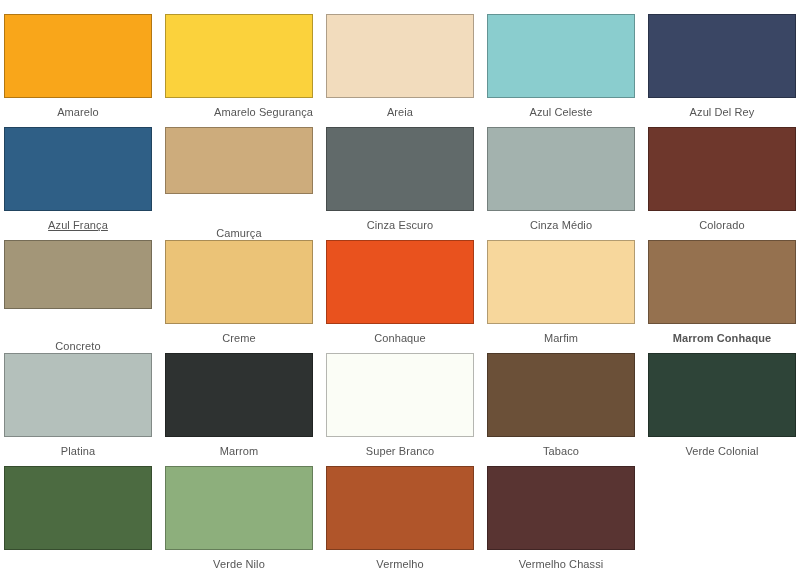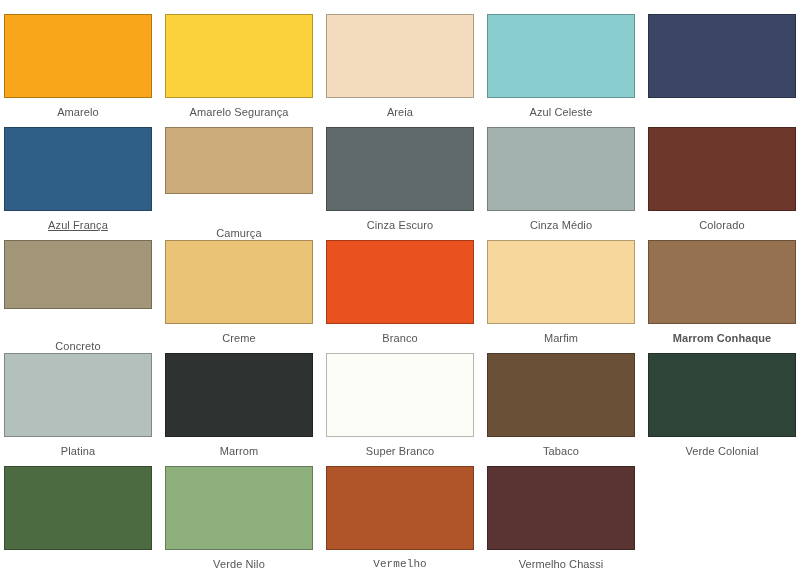--- a/index.html
+++ b/index.html
@@ -50,32 +50,33 @@
 </head>
 <body style="background: rgb(255, 255, 255);">
 
 <div id="palette-grid">
     <div class="swatch-cell">
       <div class="swatch-chip" title="Amarelo" style="background-color: rgb(249, 166, 26); border-color: rgba(0, 0, 0, 0.28);"></div>
       <div class="swatch-label" style="color: rgb(85, 85, 85);">Amarelo</div>
     </div>
     <div class="swatch-cell">
       <div class="swatch-chip" title="Amarelo Segurança" style="background-color: rgb(251, 210, 60); border-color: rgba(0, 0, 0, 0.28);"></div>
-      <div class="swatch-label" style="color: rgb(85, 85, 85);">Amarelo Segurança</div>
+      <div class="swatch-label" style="color: rgb(85, 85, 85); text-align: right;">Amarelo Segurança</div>
     </div>
     <div class="swatch-cell">
       <div class="swatch-chip" title="Areia" style="background-color: rgb(242, 220, 189); border-color: rgba(0, 0, 0, 0.28);"></div>
       <div class="swatch-label" style="color: rgb(85, 85, 85);">Areia</div>
     </div>
     <div class="swatch-cell">
       <div class="swatch-chip" title="Azul Celeste" style="background-color: rgb(138, 205, 206); border-color: rgba(0, 0, 0, 0.28);"></div>
       <div class="swatch-label" style="color: rgb(85, 85, 85);">Azul Celeste</div>
     </div>
     <div class="swatch-cell">
       <div class="swatch-chip" title="Azul Del Rey" style="background-color: rgb(58, 70, 100); border-color: rgba(0, 0, 0, 0.28);"></div>
+      <div class="swatch-label" style="color: rgb(85, 85, 85);">Azul Del Rey</div>
     </div>
     <div class="swatch-cell">
       <div class="swatch-chip" title="Azul França" style="background-color: rgb(47, 95, 134); border-color: rgba(0, 0, 0, 0.28);"></div>
       <div class="swatch-label" style="color: rgb(85, 85, 85); text-decoration: underline;">Azul França</div>
     </div>
     <div class="swatch-cell">
       <div class="swatch-chip" title="Camurça" style="background-color: rgb(205, 172, 124); border-color: rgba(0, 0, 0, 0.28);"></div>
       <div class="swatch-label" style="color: rgb(85, 85, 85); margin-top: 32px;">Camurça</div>
     </div>
     <div class="swatch-cell">
@@ -93,21 +94,21 @@
     <div class="swatch-cell">
       <div class="swatch-chip" title="Concreto" style="background-color: rgb(163, 150, 120); border-color: rgba(0, 0, 0, 0.28);"></div>
       <div class="swatch-label" style="color: rgb(85, 85, 85); margin-top: 30px;">Concreto</div>
     </div>
     <div class="swatch-cell">
       <div class="swatch-chip" title="Creme" style="background-color: rgb(235, 195, 119); border-color: rgba(0, 0, 0, 0.28);"></div>
       <div class="swatch-label" style="color: rgb(85, 85, 85);">Creme</div>
     </div>
     <div class="swatch-cell">
       <div class="swatch-chip" title="Laranja" style="background-color: rgb(233, 82, 30); border-color: rgba(0, 0, 0, 0.28);"></div>
-      <div class="swatch-label" style="color: rgb(85, 85, 85);">Branco</div>
+      <div class="swatch-label" style="color: rgb(85, 85, 85);">Conhaque</div>
     </div>
     <div class="swatch-cell">
       <div class="swatch-chip" title="Marfim" style="background-color: rgb(247, 215, 156); border-color: rgba(0, 0, 0, 0.28);"></div>
       <div class="swatch-label" style="color: rgb(85, 85, 85);">Marfim</div>
     </div>
     <div class="swatch-cell">
       <div class="swatch-chip" title="Marrom Conhaque" style="background-color: rgb(149, 113, 79); border-color: rgba(0, 0, 0, 0.28);"></div>
       <div class="swatch-label" style="color: rgb(85, 85, 85); font-weight: bold;">Marrom Conhaque</div>
     </div>
     <div class="swatch-cell">
@@ -132,20 +133,20 @@
     </div>
     <div class="swatch-cell">
       <div class="swatch-chip" title="Verde Folha" style="background-color: rgb(76, 107, 65); border-color: rgba(0, 0, 0, 0.28);"></div>
     </div>
     <div class="swatch-cell">
       <div class="swatch-chip" title="Verde Nilo" style="background-color: rgb(141, 175, 124); border-color: rgba(0, 0, 0, 0.28);"></div>
       <div class="swatch-label" style="color: rgb(85, 85, 85);">Verde Nilo</div>
     </div>
     <div class="swatch-cell">
       <div class="swatch-chip" title="Vermelho" style="background-color: rgb(176, 85, 42); border-color: rgba(0, 0, 0, 0.28);"></div>
-      <div class="swatch-label" style="color: rgb(85, 85, 85); font-family: Liberation Mono, monospace;">Vermelho</div>
+      <div class="swatch-label" style="color: rgb(85, 85, 85);">Vermelho</div>
     </div>
     <div class="swatch-cell">
       <div class="swatch-chip" title="Vermelho Chassi" style="background-color: rgb(89, 52, 50); border-color: rgba(0, 0, 0, 0.28);"></div>
       <div class="swatch-label" style="color: rgb(85, 85, 85);">Vermelho Chassi</div>
     </div>
     <div class="swatch-cell is-empty"></div>
   </div>
 
 </body></html>

